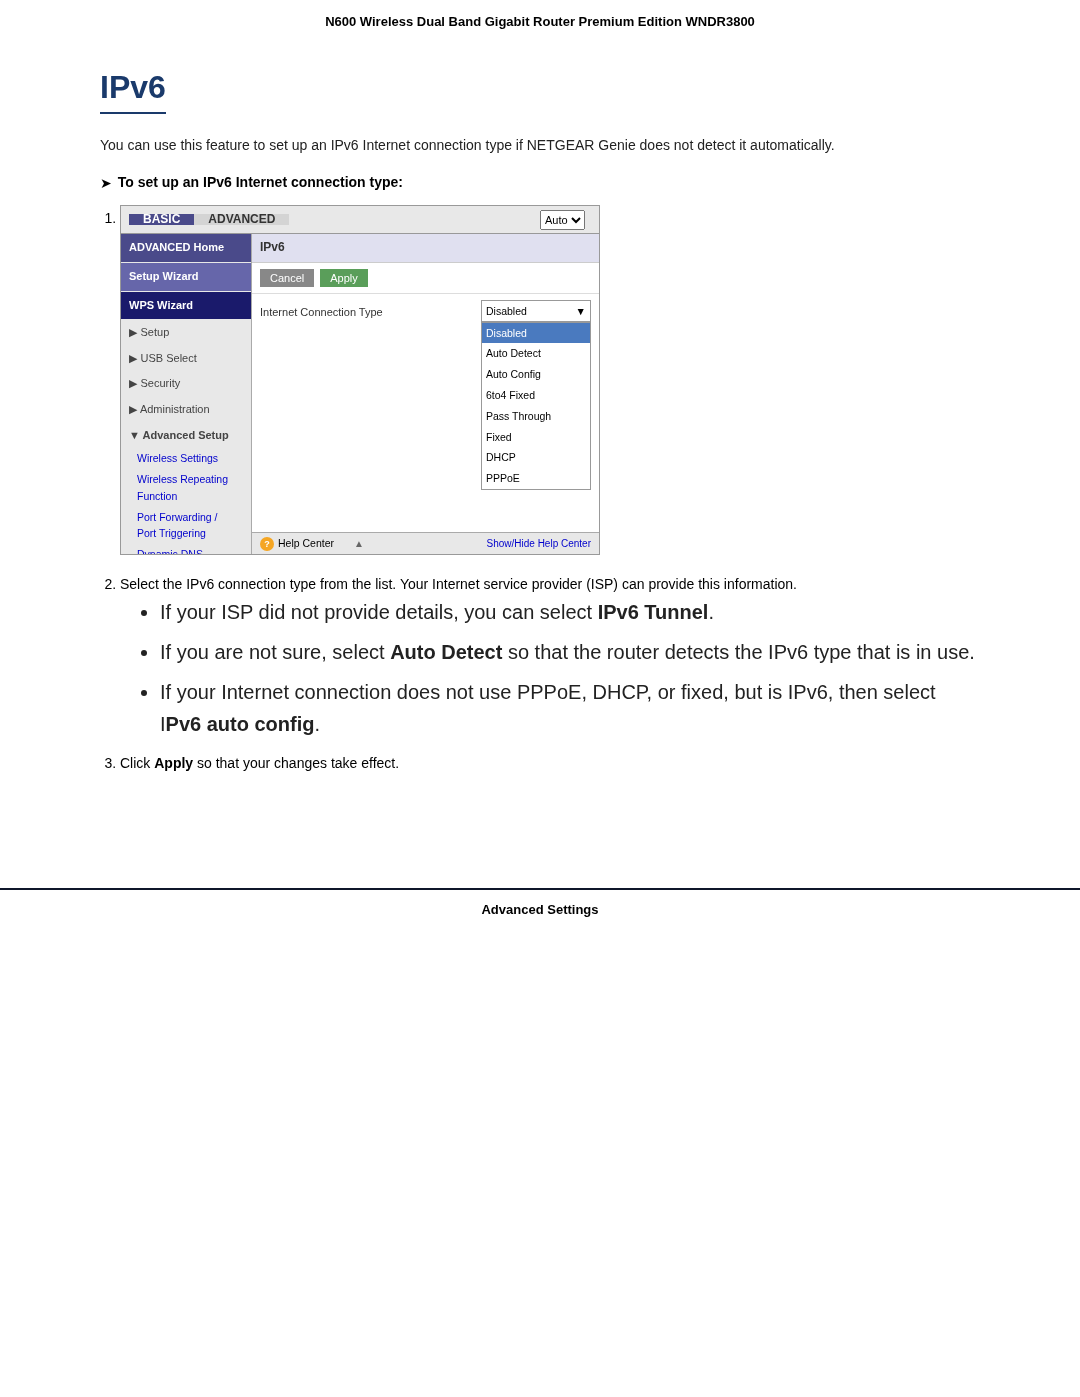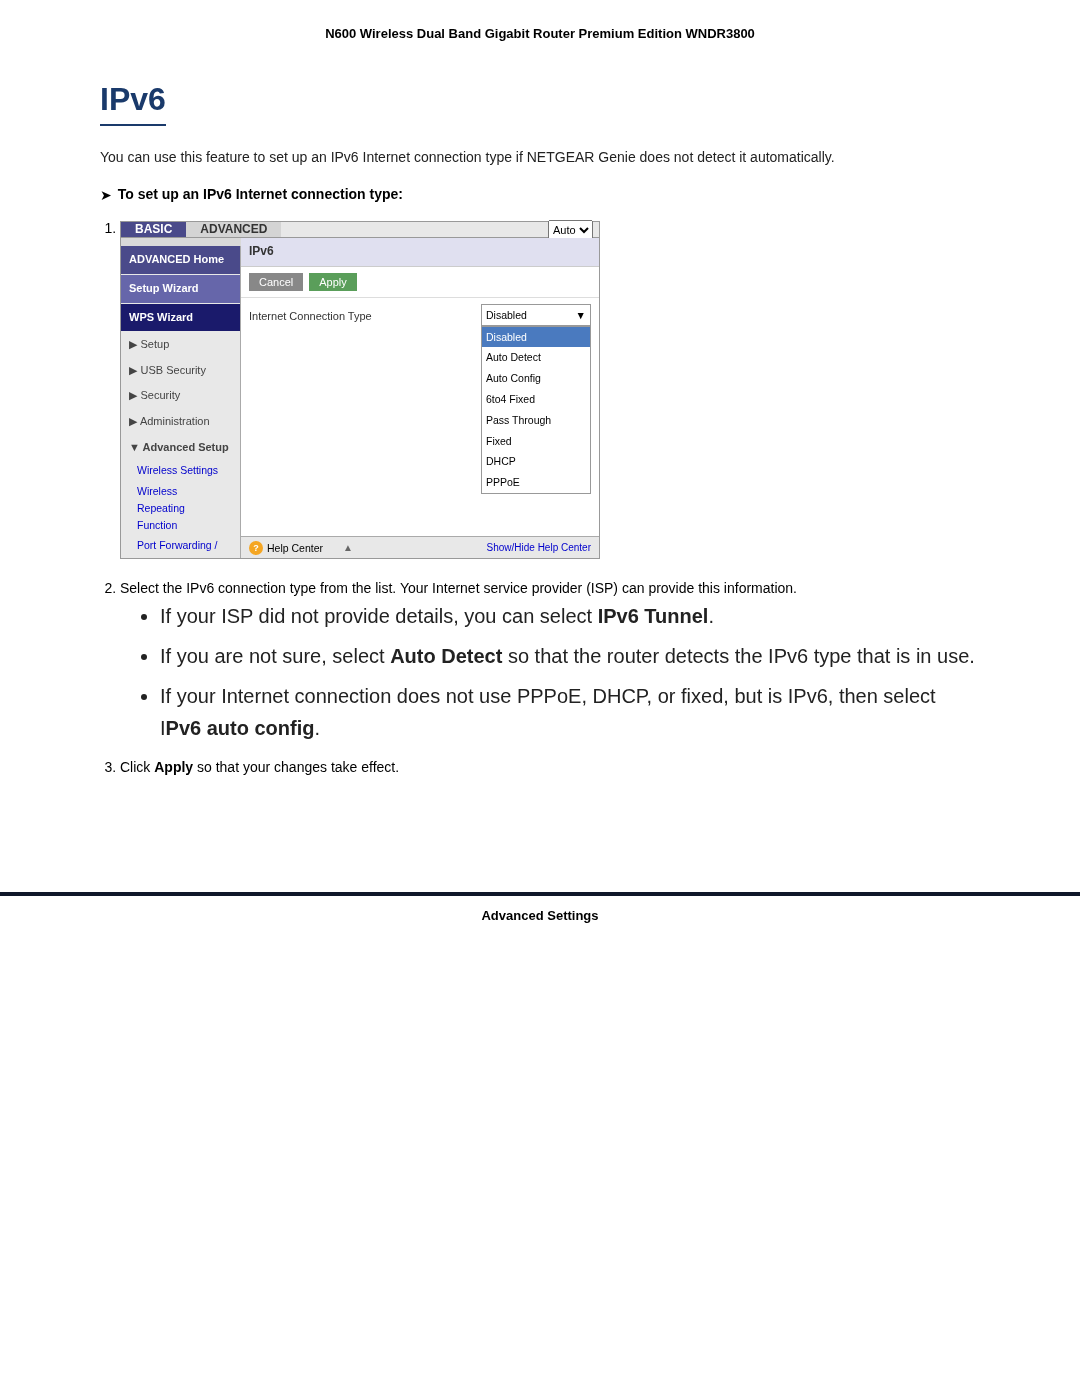--- a/index.html
+++ b/index.html
@@ -9,21 +9,21 @@
       background: #fff;
       color: #000;
       width: 1080px;
       min-height: 1397px;
       padding: 0;
     }
 
     
     .page-header {
       text-align: center;
-      padding: 26px 0 10px;
+      padding: 14px 0 10px;
       font-size: 13px;
       font-weight: bold;
       border-bottom: none;
     }
 
     
     .content-area {
       padding: 30px 100px 40px 100px;
     }
 
@@ -82,22 +82,22 @@
       background: #d9d9d9;
       font-size: 11px;
     }
 
     
     .tab-bar {
       display: flex;
       align-items: stretch;
       background: #e8e8e8;
       border-bottom: 1px solid #999;
-      padding: 0;
-      height: 16px;
+      padding: 8px;
+      height: 28px;
     }
     .tab-basic {
       background: #4a4a8a;
       color: #fff;
       font-weight: bold;
       font-size: 12px;
       padding: 0 14px;
       display: flex;
       align-items: center;
       cursor: pointer;
@@ -126,26 +126,25 @@
     }
 
     
     .router-body {
       display: flex;
       height: 320px;
     }
 
     
     .router-sidebar {
-      width: 120px;
+      width: 131px;
       background: #e8e8e8;
       border-right: 1px solid #aaa;
       font-size: 11px;
       overflow: hidden;
-      margin-top: 8px;
     }
     .sidebar-btn {
       background: #4a4a8a;
       color: #fff;
       font-weight: bold;
       font-size: 11px;
       padding: 5px 8px;
       cursor: pointer;
       display: block;
       width: 100%;
@@ -308,21 +307,21 @@
       list-style-type: disc;
       font-size: 20px;
       line-height: 1.6;
       margin-bottom: 8px;
       color: #222;
     }
     .bullet-list li .bold { font-weight: bold; }
 
     
     .page-footer {
-      border-top: 4px solid #0f172a;
+      border-top: 2px solid #0f172a;
       margin-top: 60px;
       padding: 12px 0;
       text-align: center;
     }
     .footer-title {
       font-weight: bold;
       font-size: 13px;
       margin-bottom: 4px;
     }
     .footer-page {
@@ -368,21 +367,21 @@
           </div>
         </div>
 
         <div class="router-body">
 
           <div class="router-sidebar">
             <div class="sidebar-btn">ADVANCED Home</div>
             <div class="sidebar-btn" style="background:#6666aa;">Setup Wizard</div>
             <div class="sidebar-btn wps">WPS Wizard</div>
             <div class="sidebar-item section-title">▶ Setup</div>
-            <div class="sidebar-item section-title">▶ USB Security</div>
+            <div class="sidebar-item section-title">▶ USB Select</div>
             <div class="sidebar-item section-title">▶ Security</div>
             <div class="sidebar-item section-title">▶ Administration</div>
             <div class="sidebar-item section-title" style="font-weight:bold;">▼ Advanced Setup</div>
             <div class="sidebar-item link-item">Wireless Settings</div>
             <div class="sidebar-item link-item">Wireless Repeating Function</div>
             <div class="sidebar-item link-item">Port Forwarding / Port Triggering</div>
             <div class="sidebar-item link-item">Dynamic DNS</div>
 
           </div>
 

